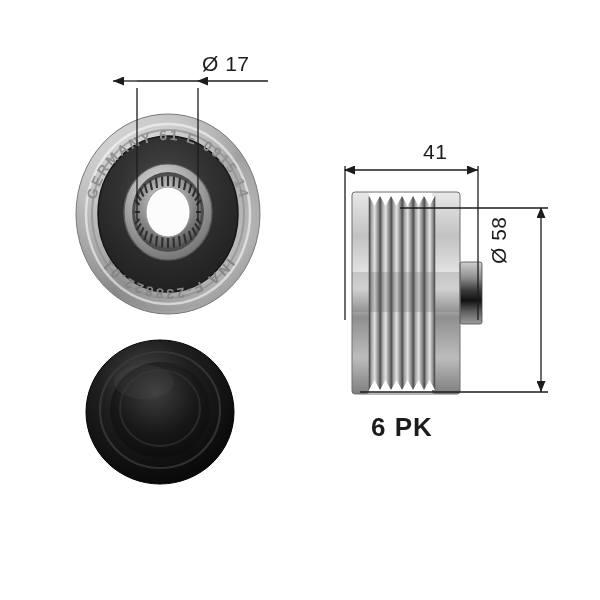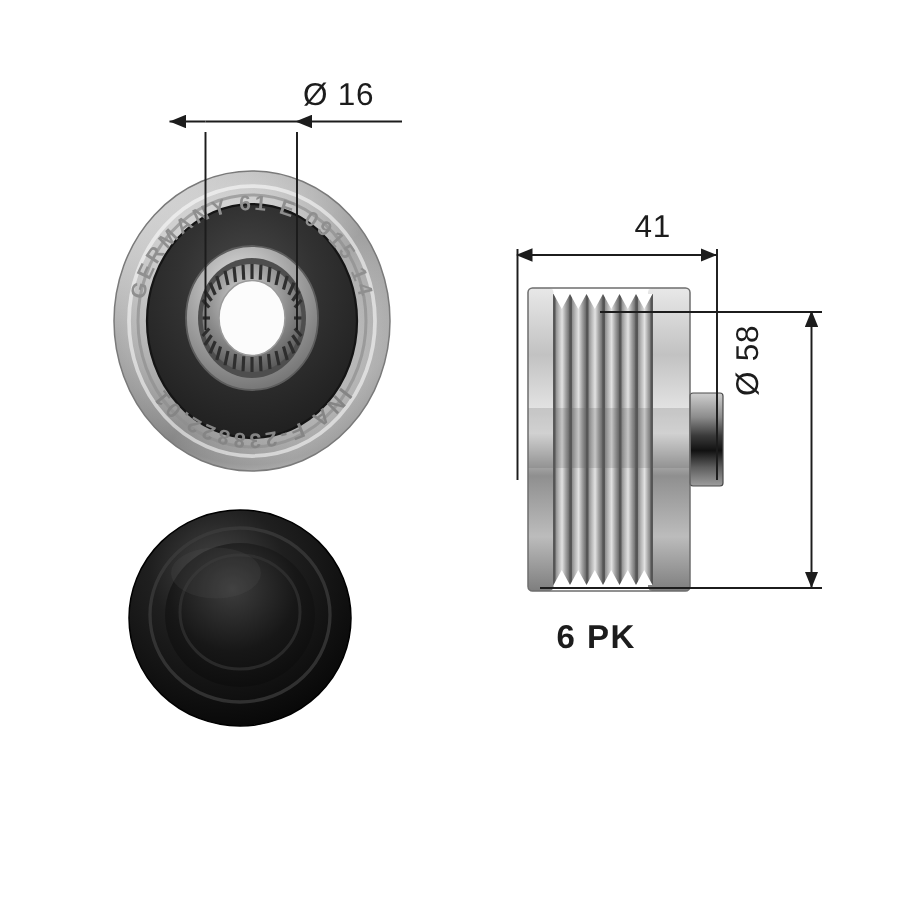--- a/index.html
+++ b/index.html
@@ -35,21 +35,21 @@
   #label-width41 { left: 402px; top: 140px; margin-left: 21px; }
   #label-dia58 {
     left: 487px;
     top: 264px;
     transform: rotate(-90deg);
     transform-origin: left top;
   }
   #label-ribs {
     left: 371px;
     top: 412px;
-    font-size: 22px;
+    font-size: 26px;
     font-weight: 700;
     letter-spacing: 1px;
   }
   svg { display: block; }
 </style>
 </head>
 <body>
 
 <div id="stage">
 
@@ -272,21 +272,21 @@
       <line x1="345" y1="170" x2="478" y2="170" marker-start="url(#arrowStartIn)" marker-end="url(#arrowEndIn)"></line>
     </g>
 
     <g stroke="#1c1c1c" stroke-width="1.3" fill="none">
       <line x1="400" y1="208" x2="548" y2="208"></line>
       <line x1="360" y1="392" x2="548" y2="392"></line>
       <line x1="541" y1="208" x2="541" y2="392" marker-start="url(#arrowStartIn)" marker-end="url(#arrowEndIn)"></line>
     </g>
   </svg>
 
-  <div class="dim-label" id="label-dia17">Ø 16</div>
+  <div class="dim-label" id="label-dia17">Ø 17</div>
 
   <div class="dim-label" id="label-width41">41</div>
 
   <div class="dim-label" id="label-dia58">Ø 58</div>
 
   <div class="dim-label" id="label-ribs">6 PK</div>
 
 </div>
 
 </body></html>

